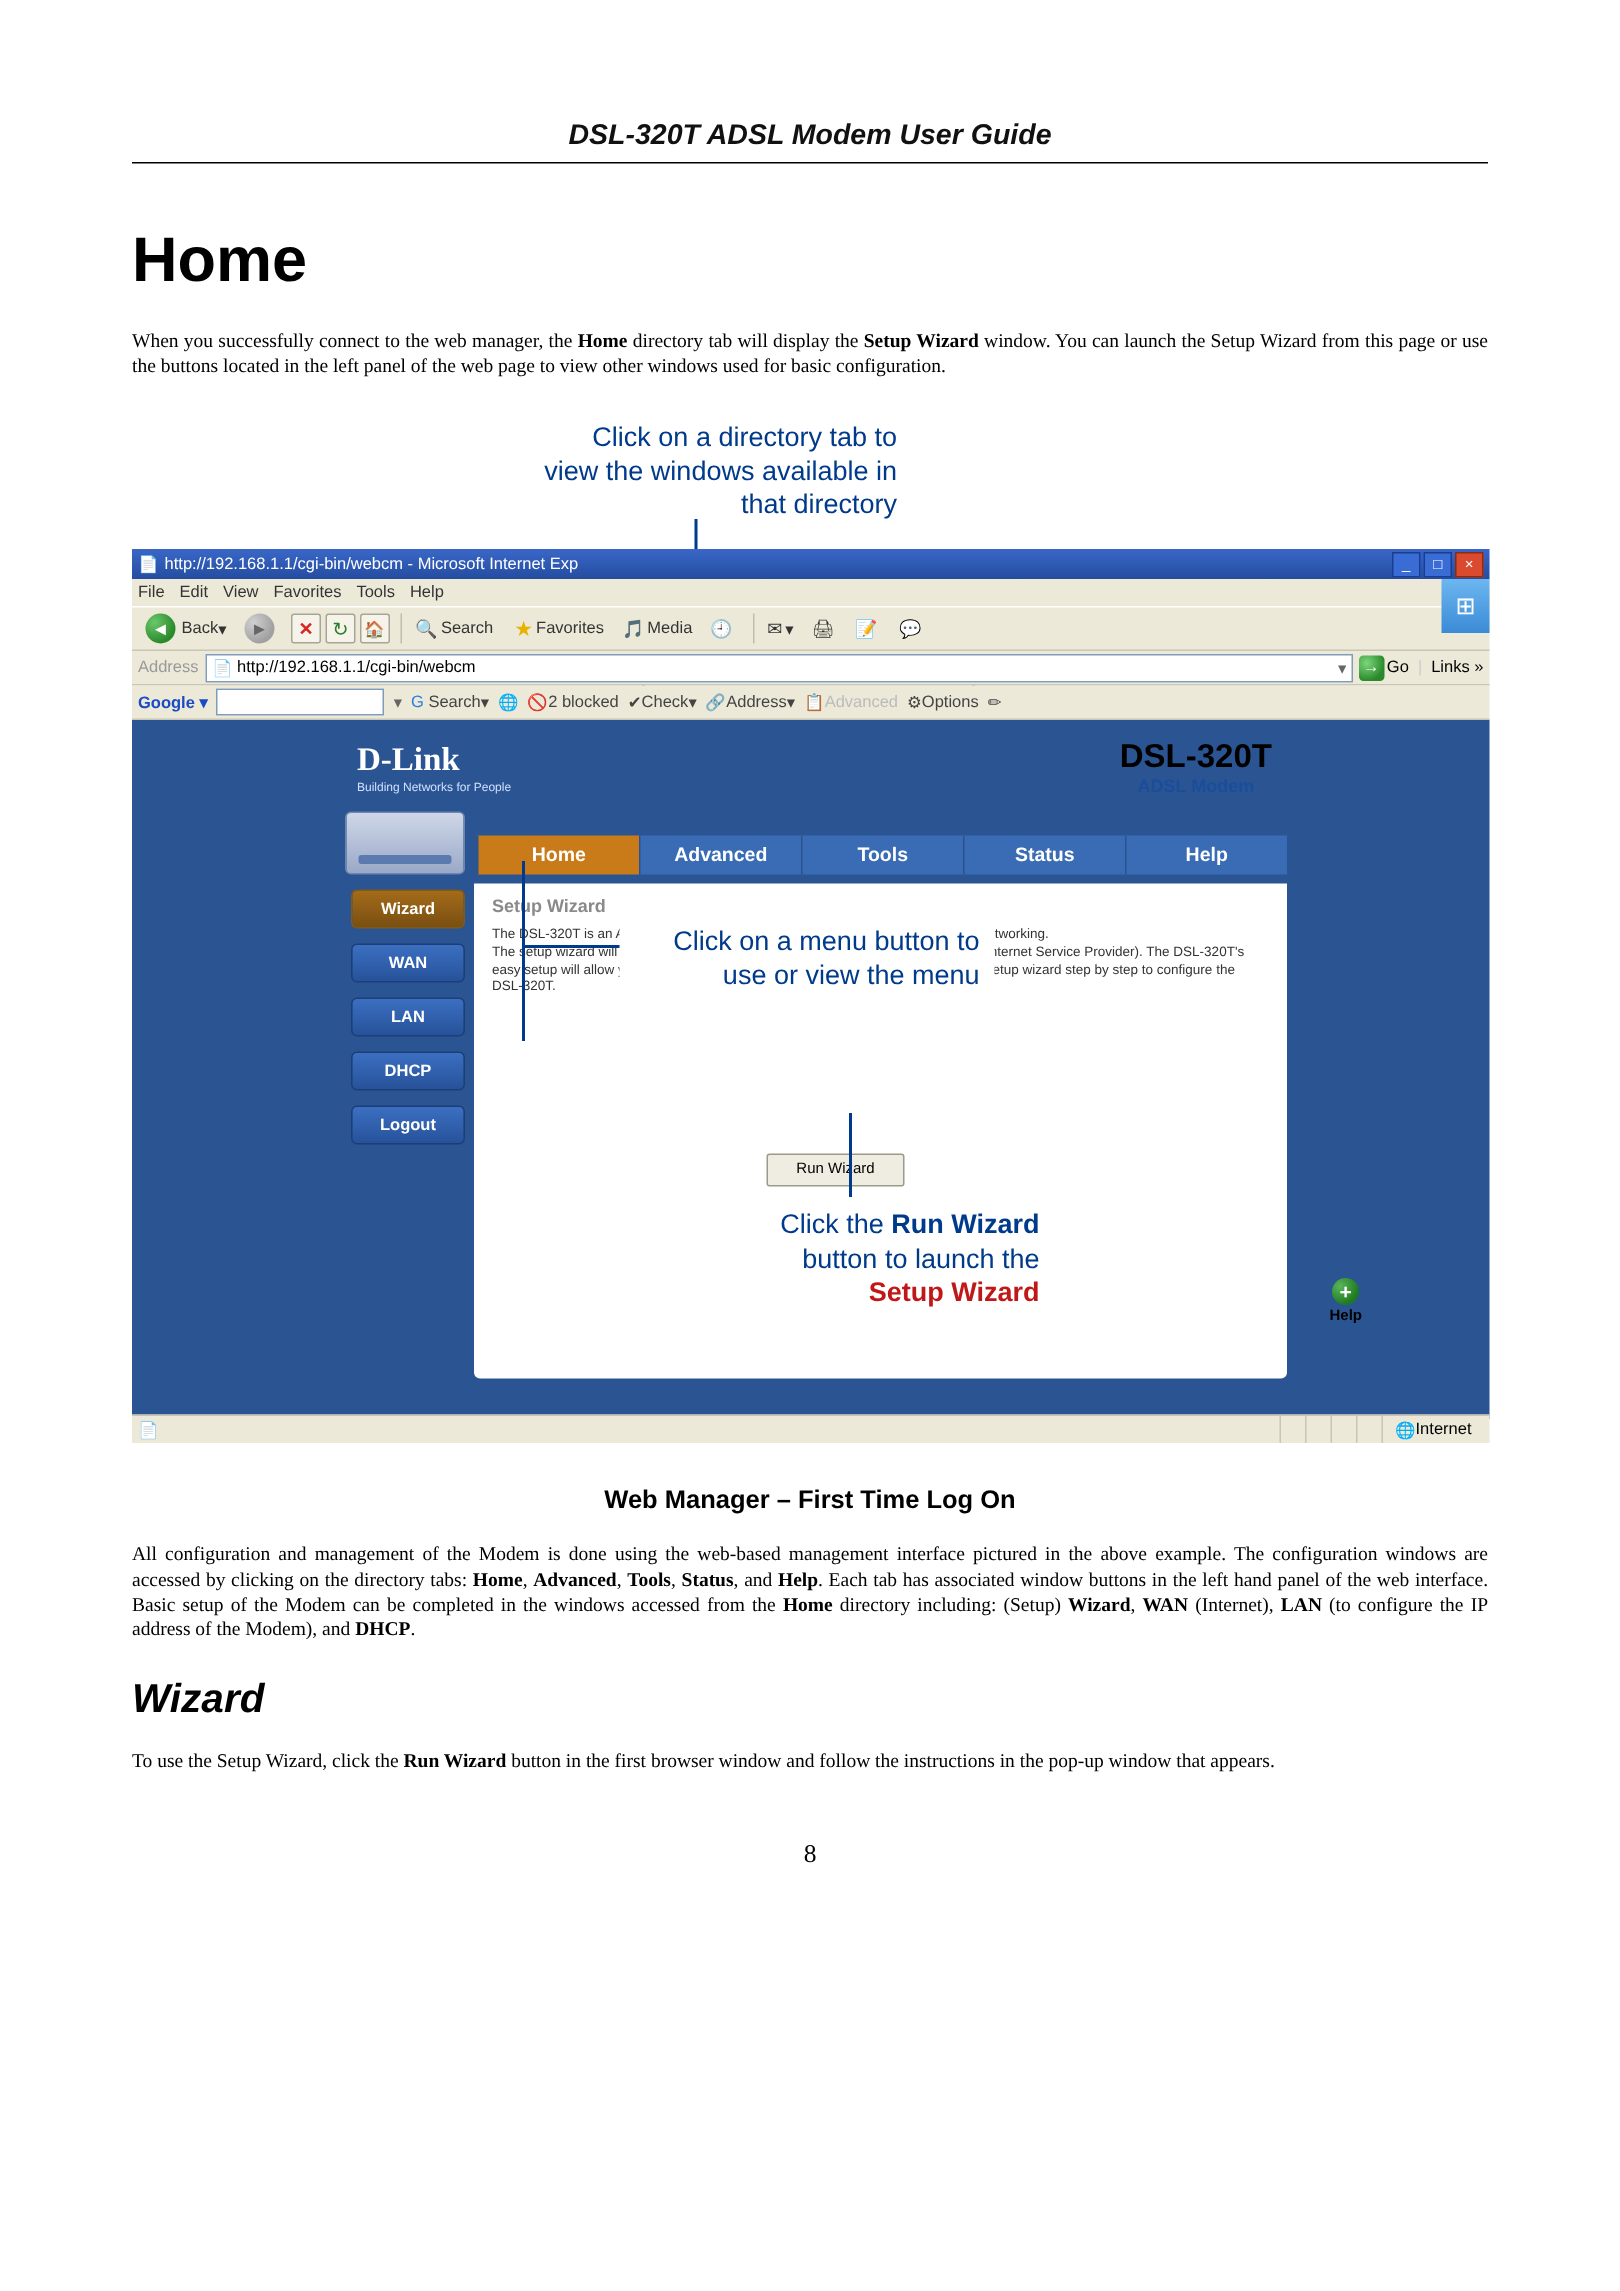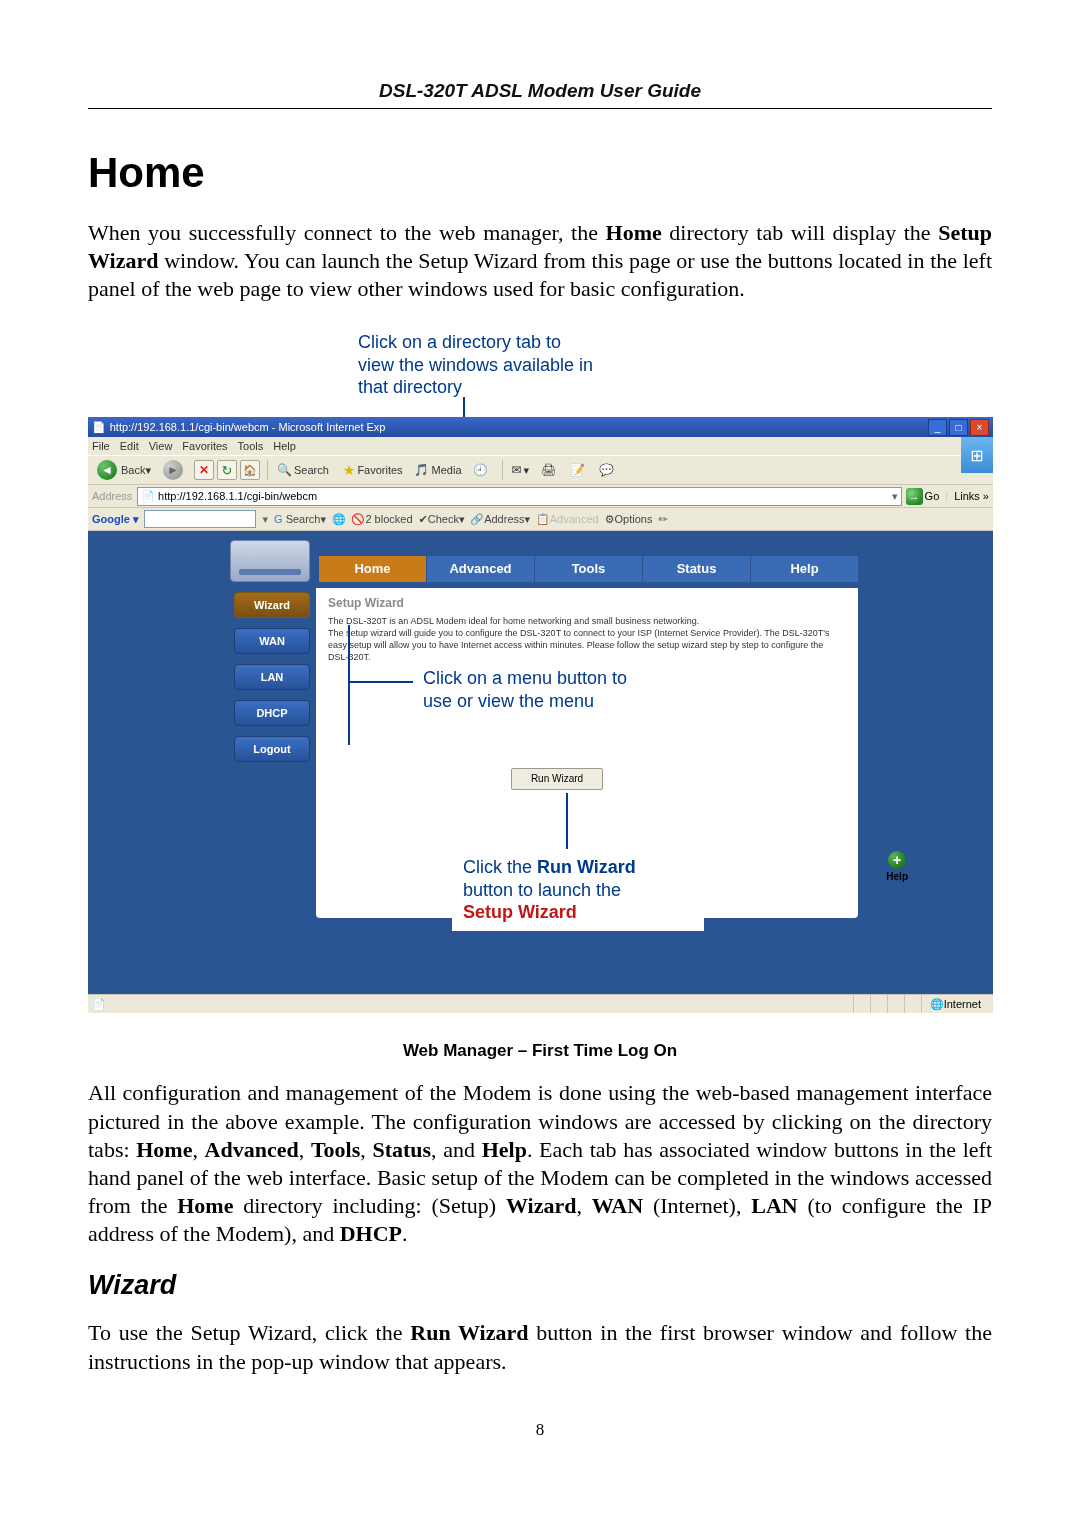--- a/index.html
+++ b/index.html
@@ -1,21 +1,21 @@
 <!DOCTYPE html>
 <html><head>
 <meta charset="utf-8">
 <style>
   body { margin:0; background:#fff; font-family:"Times New Roman",serif; color:#000; }
   .page { width:1080px; margin:0 auto; padding:80px 88px 60px; box-sizing:border-box; }
   .header-line { text-align:center; font-style:italic; font-weight:bold; font-size:19px; color:#111; border-bottom:1.5px solid #000; padding-bottom:6px; margin-bottom:40px; font-family:Arial,Helvetica,sans-serif; }
   h1.home { font-family:Arial,Helvetica,sans-serif; font-size:42px; font-weight:bold; margin:0 0 22px; }
-  p.body { font-size:22px; line-height:1.28; margin:0 0 22px; text-align:justify; }
+  p.body { font-size:13px; line-height:1.28; margin:0 0 22px; text-align:justify; }
   .screenshot { position:relative; width:905px; height:700px; margin:8px auto 16px; font-family:Tahoma,Arial,sans-serif; background:#fff; }
-  .callout { position:absolute; background:#fff; border:0; color:#003a8b; font-family:Arial,Helvetica,sans-serif; font-size:18px; text-align:left; line-height:1.25; padding:6px 10px; }
+  .callout { position:absolute; background:#fff; border:0; color:#003a8b; font-family:Arial,Helvetica,sans-serif; font-size:18px; text-align:right; line-height:1.25; padding:6px 10px; }
   .callout .accent { color:#c01818; font-weight:bold; }
   .conn { position:absolute; background:#003a8b; }
   .conn.v { width:2px; }
   .conn.h { height:2px; }
   
   .iewin { position:absolute; left:0; top:92px; width:905px; height:596px; }
   .ie-title { height:20px; background:linear-gradient(#3a67c8,#244da0); color:#fff; font-size:11px; display:flex; align-items:center; padding:0 4px; }
   .ie-title .spacer { flex:1; }
   .wbtn { width:17px; height:15px; margin-left:2px; font-size:10px; text-align:center; line-height:15px; font-family:Arial; }
   .wbtn.min{background:#3a6cd6;border:1px solid #1a3d8f;color:#fff;}
@@ -172,20 +172,30 @@
         <span class="gbtn">🚫 <span>2 blocked</span></span>
         <span class="gbtn">✔ <span>Check</span> ▾</span>
         <span class="gbtn">🔗 <span>Address</span> ▾</span>
         <span class="gbtn" style="color:#bbb;">📋 <span>Advanced</span></span>
         <span class="gbtn">⚙ <span>Options</span></span>
         <span class="gbtn">✏</span>
       </div>
 
       <div class="content">
         <div class="content-inner">
+          <div class="brand-row">
+            <div>
+              <div class="dlink-logo">D-Link</div>
+              <div class="dlink-sub">Building Networks for People</div>
+            </div>
+            <div class="model-box">
+              <div class="m1">DSL-320T</div>
+              <div class="m2">ADSL Modem</div>
+            </div>
+          </div>
           <div class="tabs-row">
             <div class="device-img"></div>
             <div class="tabs">
               <div class="tab active">Home</div>
               <div class="tab">Advanced</div>
               <div class="tab">Tools</div>
               <div class="tab">Status</div>
               <div class="tab">Help</div>
             </div>
           </div>

